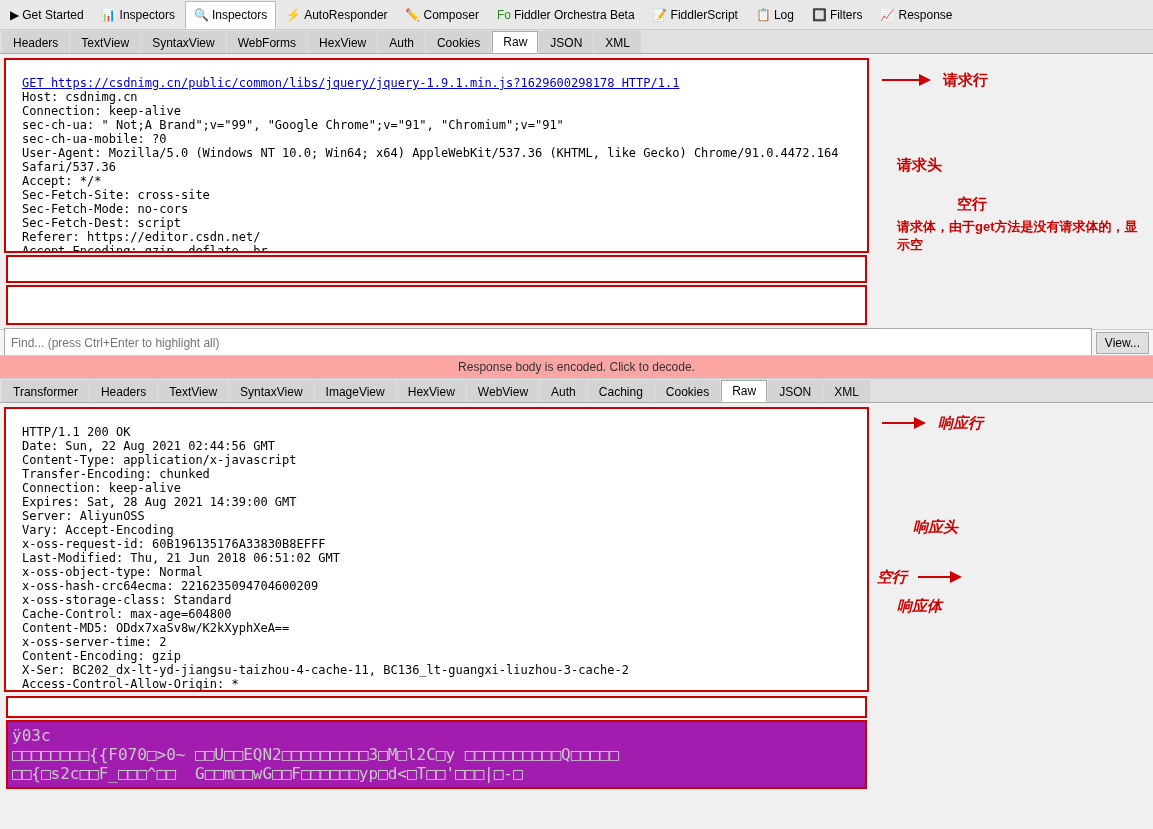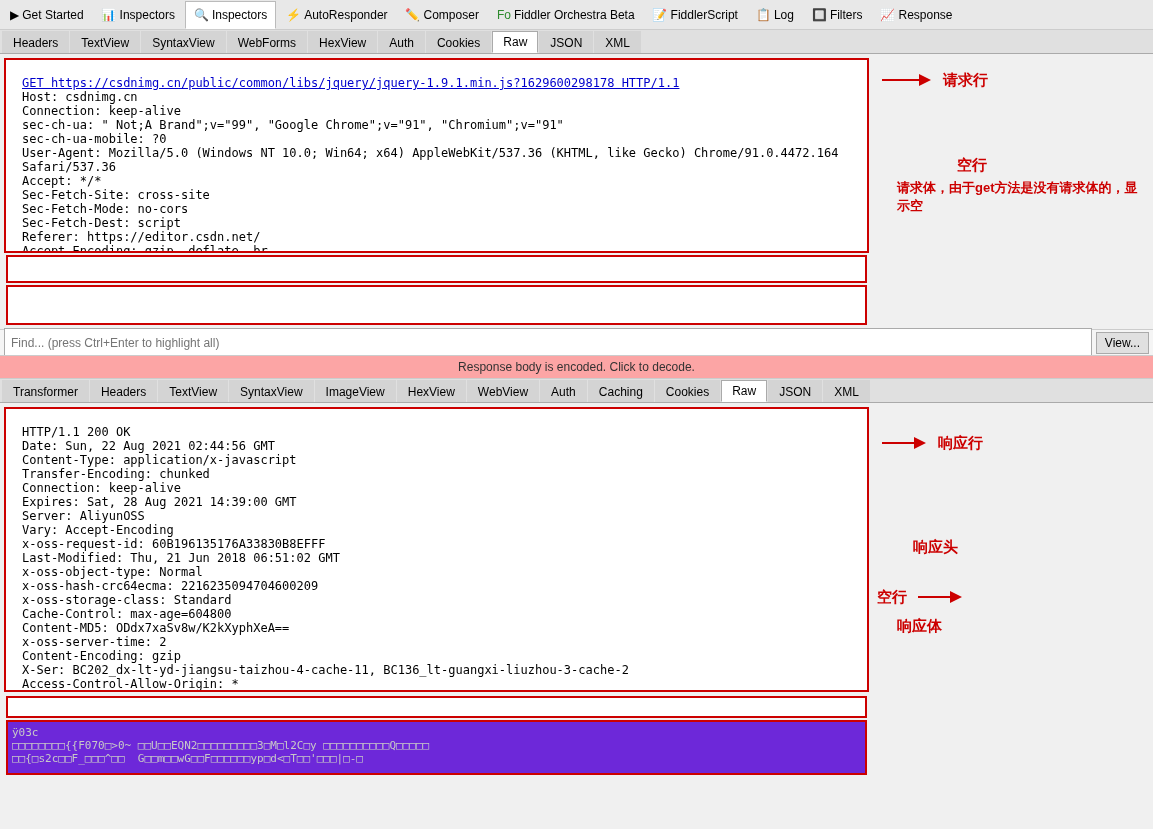--- a/index.html
+++ b/index.html
@@ -121,25 +121,25 @@
       border-bottom: 1px solid #ccc;
       font-family: Arial, sans-serif;
       font-size: 12px;
       color: #333;
     }
 
     
     .encoded-body-box {
       border: 2px solid #cc0000;
       margin: 2px 4px 0 4px;
-      background: #6d28d9;
+      background: #a21caf;
       color: #e0e0e0;
       padding: 4px;
       font-family: 'Courier New', monospace;
-      font-size: 11px;
+      font-size: 16px;
       min-height: 55px;
     }
 
     
     .truncation-notice {
       padding: 4px 6px;
       font-family: 'Courier New', monospace;
       font-size: 12px;
       color: #000;
       background: white;
@@ -270,20 +270,23 @@
         <div style="display:flex; align-items:center; gap:6px; margin-top:8px; margin-bottom: 66px;">
           <svg width="60" height="20">
             <defs>
                 <marker id="a1" markerWidth="6" markerHeight="6" refX="5" refY="3" orient="auto">
                   <path d="M0,0 L0,6 L6,3 z" fill="#cc0000"></path>
                 </marker>
               </defs>
             <line x1="5" y1="10" x2="52" y2="10" stroke="#cc0000" stroke-width="2" marker-end="url(#a1)"></line>
           </svg>
           <span class="ann-label">请求行</span>
+        </div>
+        <div style="display:flex; align-items:center; gap:6px; margin-bottom:20px;">
+          <span class="ann-label" style="margin-left:20px;">请求头</span>
         </div>
 
         <div style="display:flex; align-items:center; gap:6px; margin-bottom:4px; margin-top:4px;">
           <span class="ann-label" style="margin-left:80px;">空行</span>
         </div>
 
         <div style="display:flex; align-items:flex-start; gap:6px; margin-top:2px;">
           <span class="ann-label" style="margin-left:20px; font-size:13px;">请求体，由于get方法是没有请求体的，显示空</span>
         </div>
       </div>
@@ -345,21 +348,21 @@
 
         <div class="encoded-body-box">
           <pre style="color:#c8c8c8;">ÿ03c
 □□□□□□□□{{F070□&gt;0~ □□U□□EQN2□□□□□□□□□3□M□l2C□y □□□□□□□□□□Q□□□□□
 □□{□s2c□□F_□□□^□□  G□□m□□wG□□F□□□□□□yp□d&lt;□T□□'□□□|□-□</pre>
         </div>
 
 
       </div>
 
-      <div style="width:280px; flex-shrink:0; padding:24px 4px; position:relative;">
+      <div style="width:280px; flex-shrink:0; padding:4px 4px; position:relative;font-style:italic;">
 
         <div style="display:flex; align-items:center; gap:6px; margin-top:6px; margin-bottom:85px;">
           <svg width="55" height="20">
             <defs>
                 <marker id="a2" markerWidth="6" markerHeight="6" refX="5" refY="3" orient="auto">
                   <path d="M0,0 L0,6 L6,3 z" fill="#cc0000"></path>
                 </marker>
               </defs>
             <line x1="5" y1="10" x2="47" y2="10" stroke="#cc0000" stroke-width="2" marker-end="url(#a2)"></line>
           </svg>

